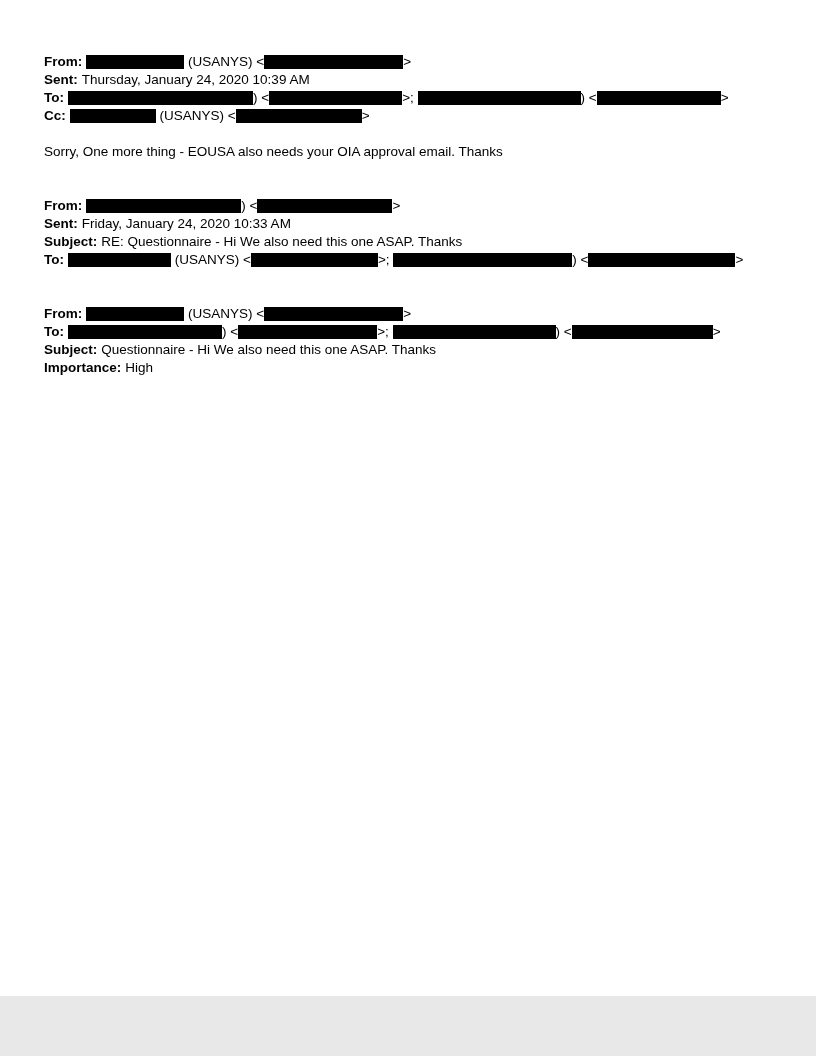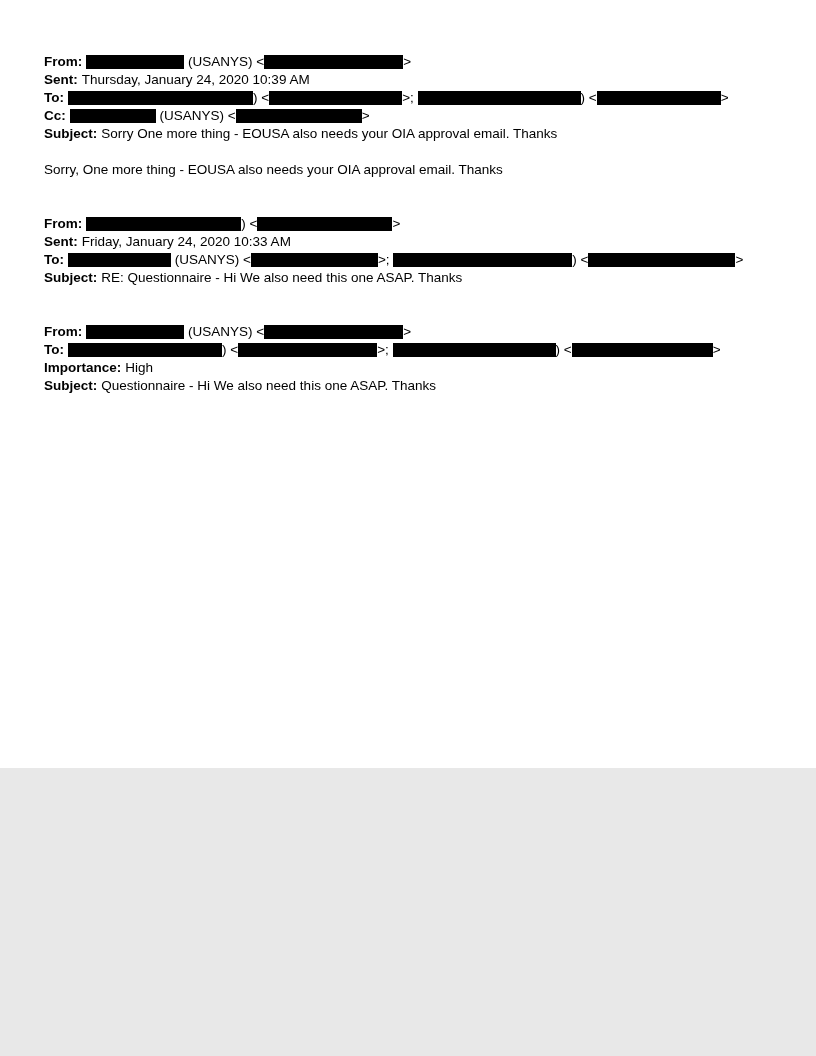--- a/index.html
+++ b/index.html
@@ -1,19 +1,19 @@
 <!DOCTYPE html>
 <html style="--page-bg: #ffffff; --text-color: #000000; --redact-color: #000000; --blue-text: #2E6DA4;"><head>
 <meta charset="utf-8">
 <style>
   html, body { margin: 0; padding: 0; background: #e8e8e8; }
   .page {
     position: relative;
     width: 816px;
-    height: 768px;
+    height: 996px;
     margin: 0 auto;
     background: var(--page-bg, #ffffff);
     overflow: hidden;
     font-family: "Liberation Sans", sans-serif;
     color: var(--text-color, #000000);
   }
   .content {
     position: absolute;
     left: 44px;
     top: 53px;
@@ -40,34 +40,33 @@
 </head>
 <body>
 
 <div class="page">
   <div class="content" id="email-thread">
       <div>
         <div class="line"><span class="lbl">From:</span><span class="redact" style="width: 98px;"></span><span class="htext"> (USANYS) &lt;</span><span class="redact" style="width: 139px;"></span><span class="htext">&gt;</span></div>
         <div class="line"><span class="lbl">Sent:</span><span class="htext">Thursday, January 24, 2020 10:39 AM</span></div>
         <div class="line"><span class="lbl">To:</span><span class="redact" style="width: 185px;"></span><span class="htext">) &lt;</span><span class="redact" style="width: 133px;"></span><span class="htext">&gt;; </span><span class="redact" style="width: 163px;"></span><span class="htext">) &lt;</span><span class="redact" style="width: 124px;"></span><span class="htext">&gt;</span></div>
         <div class="line"><span class="lbl">Cc:</span><span class="redact" style="width: 86px;"></span><span class="htext"> (USANYS) &lt;</span><span class="redact" style="width: 126px;"></span><span class="htext">&gt;</span></div>
-        <div class="line"><span class="lbl">Subject:</span><span class="htext">Sorry One more thing - EOUSA also needs your OIA approval email. Thanks</span></div>
         <div class="line blank"></div>
         <div class="line"><span class="btext">Sorry, One more thing - EOUSA also needs your OIA approval email. Thanks</span></div>
         <div class="line blank"></div>
         <div class="line blank"></div>
       </div>
       <div>
         <div class="line"><span class="lbl">From:</span><span class="redact" style="width: 155px;"></span><span class="htext">) &lt;</span><span class="redact" style="width: 135px;"></span><span class="htext">&gt;</span></div>
         <div class="line"><span class="lbl">Sent:</span><span class="htext">Friday, January 24, 2020 10:33 AM</span></div>
+        <div class="line"><span class="lbl">Subject:</span><span class="htext">RE: Questionnaire - Hi We also need this one ASAP. Thanks</span></div>
         <div class="line"><span class="lbl">To:</span><span class="redact" style="width: 103px;"></span><span class="htext"> (USANYS) &lt;</span><span class="redact" style="width: 127px;"></span><span class="htext">&gt;; </span><span class="redact" style="width: 179px;"></span><span class="htext">) &lt;</span><span class="redact" style="width: 147px;"></span><span class="htext">&gt;</span></div>
-        <div class="line"><span class="lbl">Subject:</span><span class="htext">RE: Questionnaire - Hi We also need this one ASAP. Thanks</span></div>
         <div class="line blank"></div>
         <div class="line blank"></div>
       </div>
       <div>
         <div class="line"><span class="lbl">From:</span><span class="redact" style="width: 98px;"></span><span class="htext"> (USANYS) &lt;</span><span class="redact" style="width: 139px;"></span><span class="htext">&gt;</span></div>
         <div class="line"><span class="lbl">To:</span><span class="redact" style="width: 154px;"></span><span class="htext">) &lt;</span><span class="redact" style="width: 139px;"></span><span class="htext">&gt;; </span><span class="redact" style="width: 163px;"></span><span class="htext">) &lt;</span><span class="redact" style="width: 141px;"></span><span class="htext">&gt;</span></div>
+        <div class="line"><span class="lbl">Subject:</span><span class="htext">Questionnaire - Hi We also need this one ASAP. Thanks</span></div>
         <div class="line"><span class="lbl">Importance:</span><span class="htext">High</span></div>
-        <div class="line"><span class="lbl">Subject:</span><span class="htext">Questionnaire - Hi We also need this one ASAP. Thanks</span></div>
       </div>
     </div>
 </div>
 
 </body></html>

